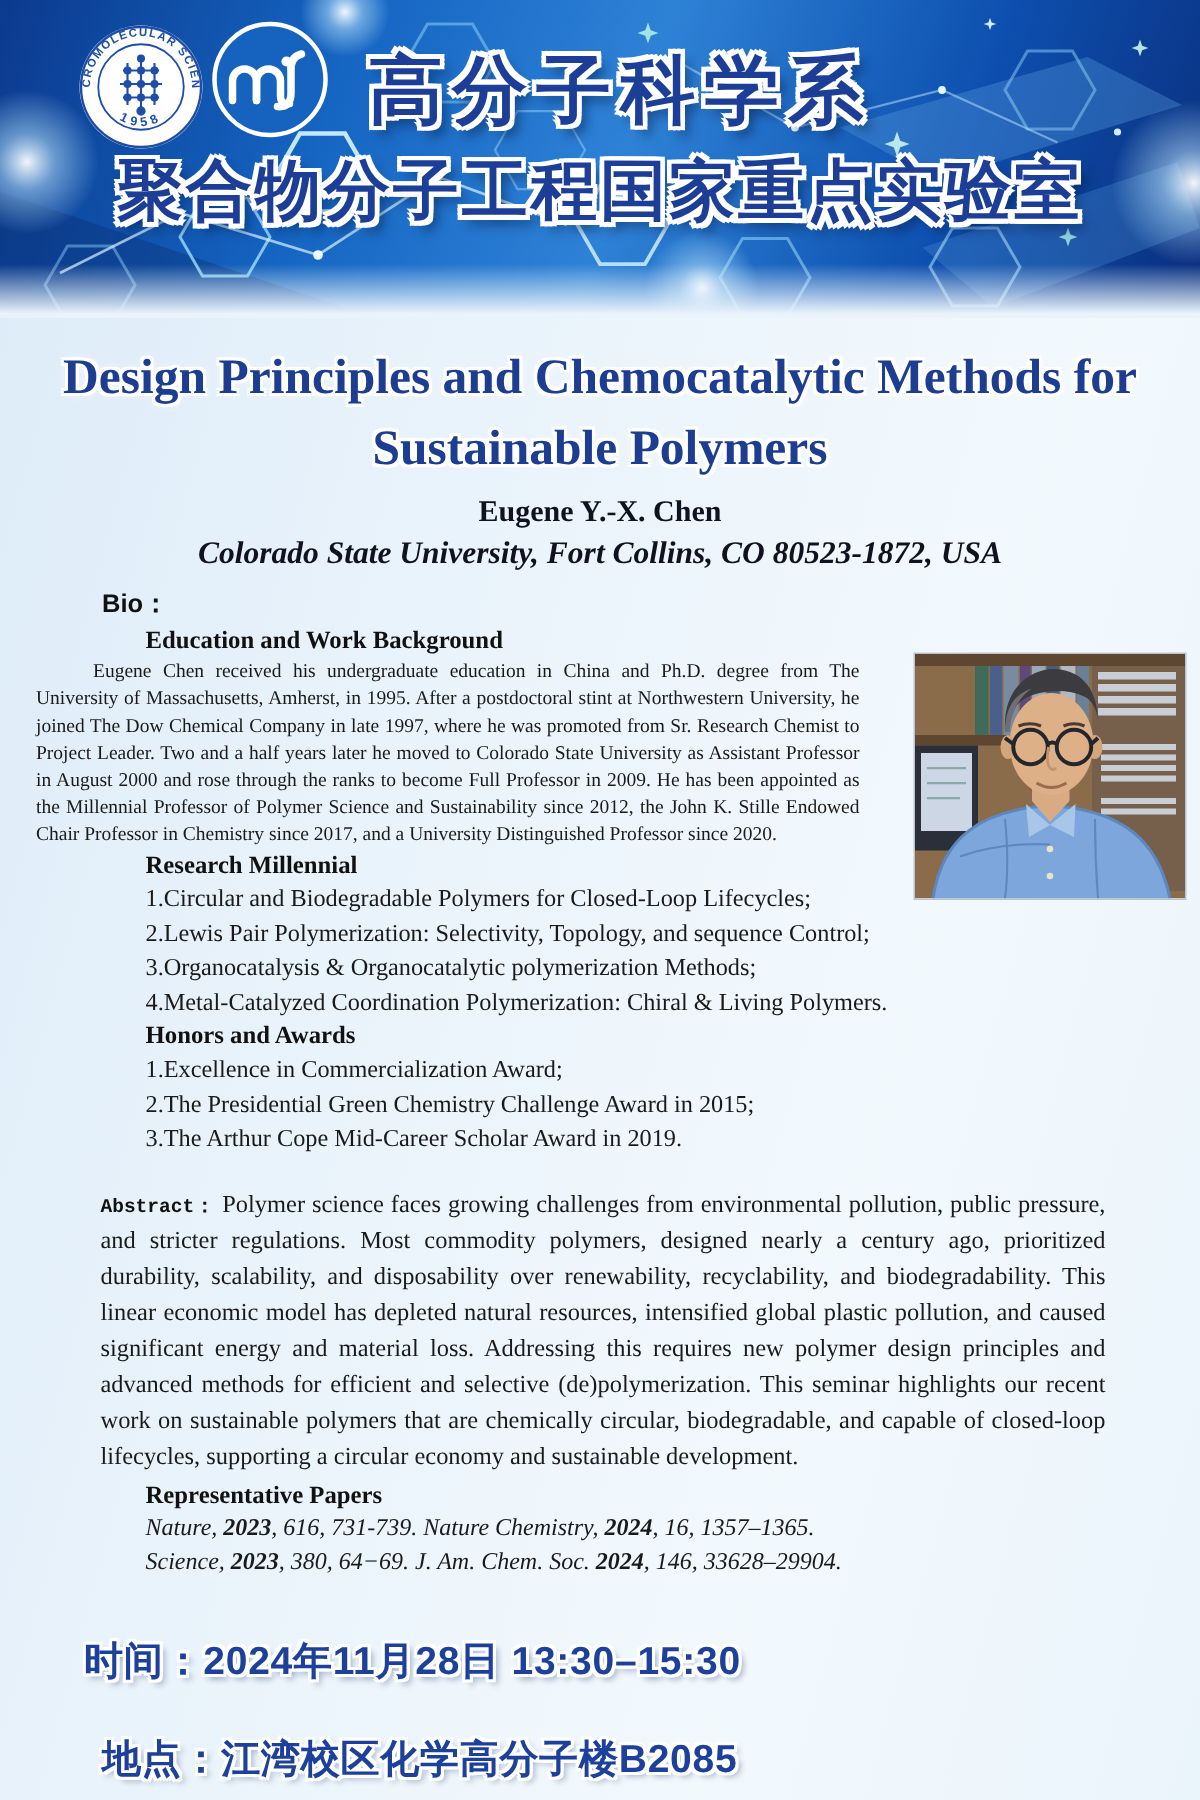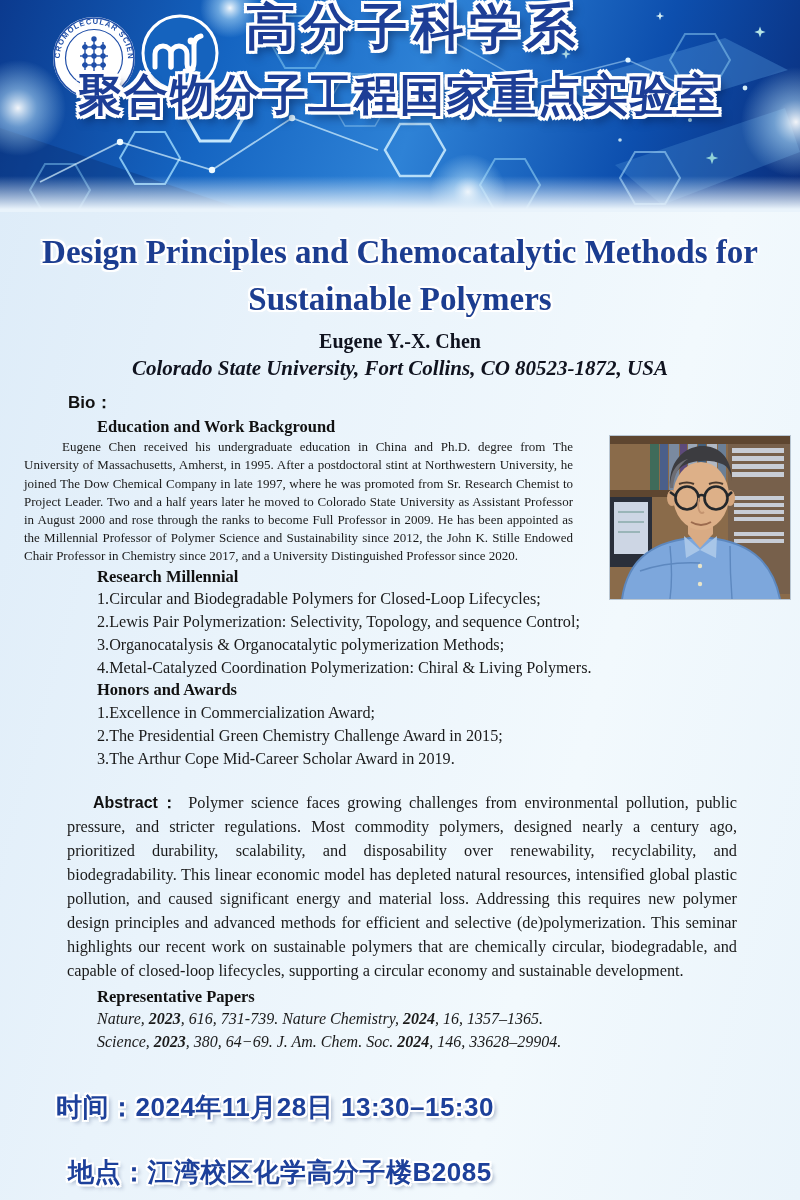--- a/index.html
+++ b/index.html
@@ -24,21 +24,21 @@
   }
   .banner-text{ position:relative; text-align:center; }
   .banner-line{
     font-family:"Liberation Sans","DejaVu Sans",sans-serif;
     font-weight:700; color:#1d3e96; line-height:1.1;
     text-shadow:
       -3px -3px 0 #fff, 3px -3px 0 #fff, -3px 3px 0 #fff, 3px 3px 0 #fff,
       -3px 0 0 #fff, 3px 0 0 #fff, 0 -3px 0 #fff, 0 3px 0 #fff,
       5px 6px 8px rgba(2,18,60,.6);
   }
-  .banner-line1{ font-size:50px; letter-spacing:6px;padding-left:27px; }
+  .banner-line1{ margin-top:33px; font-size:50px; letter-spacing:6px;padding-left:27px; }
   .banner-line2{ margin-top:16px; font-size:44px; letter-spacing:2px; }
   .logo{ position:absolute; }
   .logo1{ left:52px; top:16px; }
   .logo2{ left:141px; top:14px; }
 
   
   .talk-title{
     width:720px; margin:17px auto 0; text-align:center;
     font-size:33px; font-weight:700; color:#1c3d90; line-height:1.42;
     text-shadow:
@@ -66,22 +66,22 @@
     position:absolute; left:610px; top:20px; width:180px; height:163px;
     outline:1px solid #b9c6d2;
   }
 
   
   .abstract{
     margin:21px 63px 0 67px;
     font-size:16.3px; color:#1a1a1a; line-height:1.47; text-align:justify;
   }
   .abstract-label{
-    font-family:Liberation Sans, sans-serif;
-    font-weight:700; font-size:16px; color:#111; font-style:normal;margin-left:26px;
+    font-family:Liberation Mono, monospace;
+    font-weight:700; font-size:13px; color:#111; font-style:normal;
   }
   .papers-head{ margin-top:3px; }
   .paper{ margin-left:97px; font-size:16px; font-style:italic; color:#1a1a1a; line-height:1.4; }
   .paper b{ font-weight:700; }
 
   
   .foot{
     position:absolute;
     font-family:"Liberation Sans","DejaVu Sans",sans-serif;
     font-weight:700; font-size:26px; color:#1d409a; letter-spacing:.5px;

